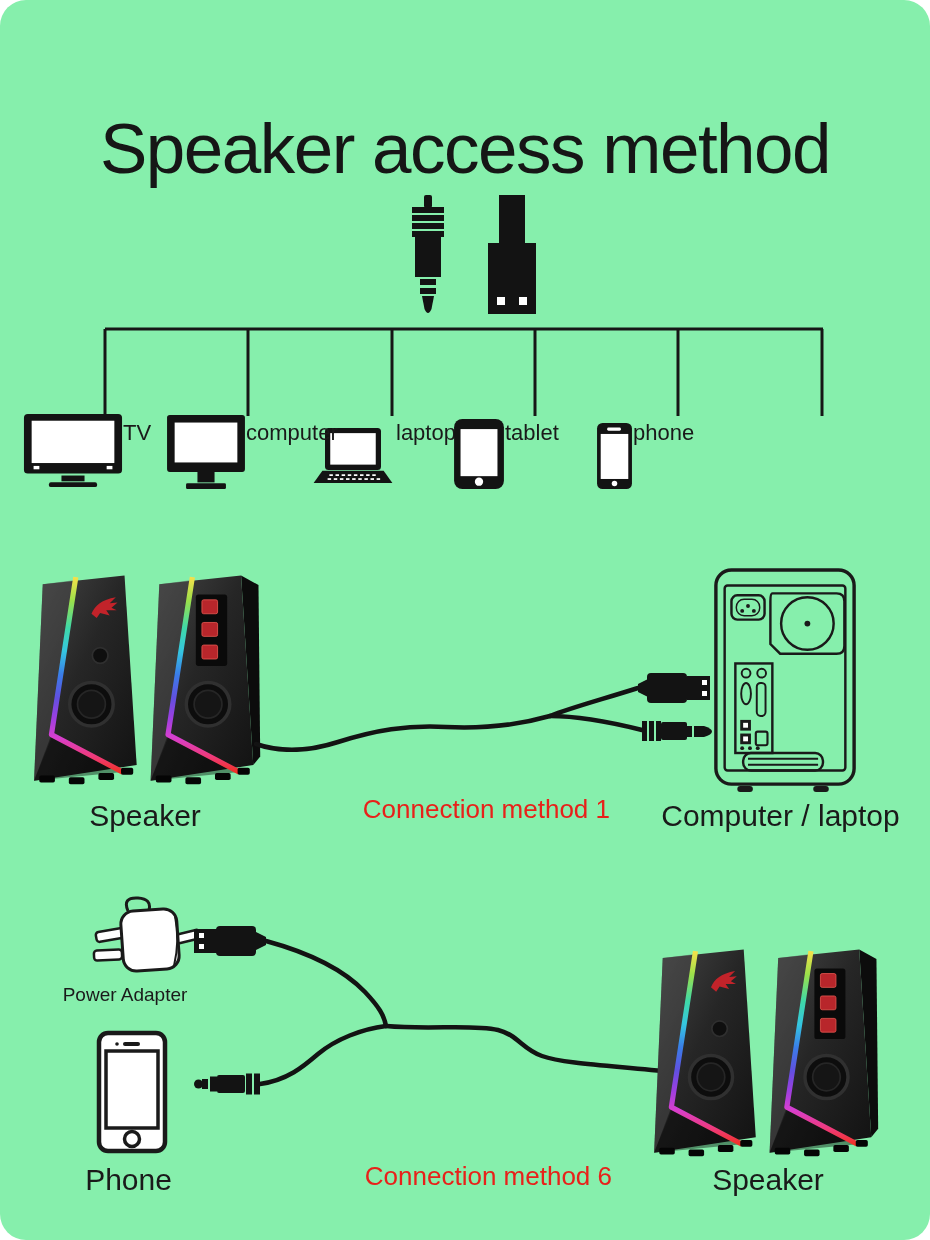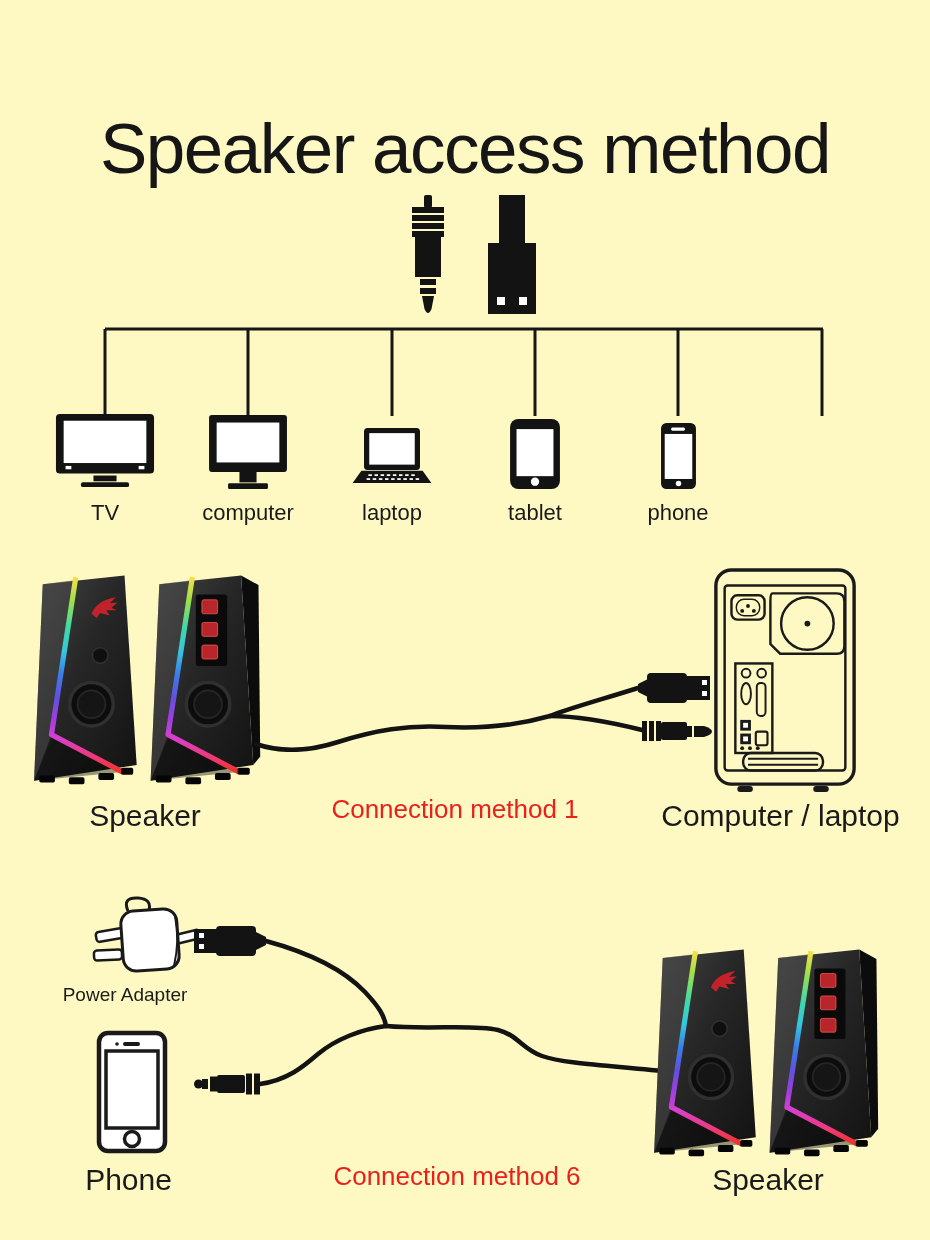--- a/index.html
+++ b/index.html
@@ -1,25 +1,25 @@
 <!DOCTYPE html>
 <html><head>
 <meta charset="utf-8">
 <style>
   html,body{margin:0;padding:0;background:#fff;}
-  .page{position:relative;width:930px;height:1240px;background:#fef9c3;overflow:hidden;
-        font-family:"Liberation Sans", sans-serif;color:#1a1a1a;}
+  .page{position:relative;width:930px;height:1240px;background:#86efac;overflow:hidden;
+        font-family:"Liberation Sans", sans-serif;color:#1a1a1a;border-radius:26px;}
   .abs{position:absolute;}
   .title{position:absolute;left:0;right:0;top:60px;text-align:center;
          font-size:71px;font-weight:400;letter-spacing:-1.5px;color:#161616;}
-  .device{position:absolute;width:164px;display:flex;flex-direction:column;align-items:center;}
+  .device{position:absolute;width:164px;display:flex;}
   .device .icon-box{height:80px;display:flex;align-items:flex-end;justify-content:center;}
   .device .dev-label{margin-top:10px;font-size:22px;color:#1a1a1a;}
   .caption{position:absolute;text-align:center;font-size:30px;color:#1a1a1a;}
-  .caption.red{font-size:26px;color:#e8211a;}
+  .caption.red{font-size:26px;color:#e8211a;text-align:right;}
   svg{display:block;}
 </style>
 </head>
 <body>
 
 <div class="page">
 
   <svg width="0" height="0" style="position:absolute" aria-hidden="true">
     <defs>
       <linearGradient id="rgbStrip" x1="0" y1="0" x2="0" y2="1">

